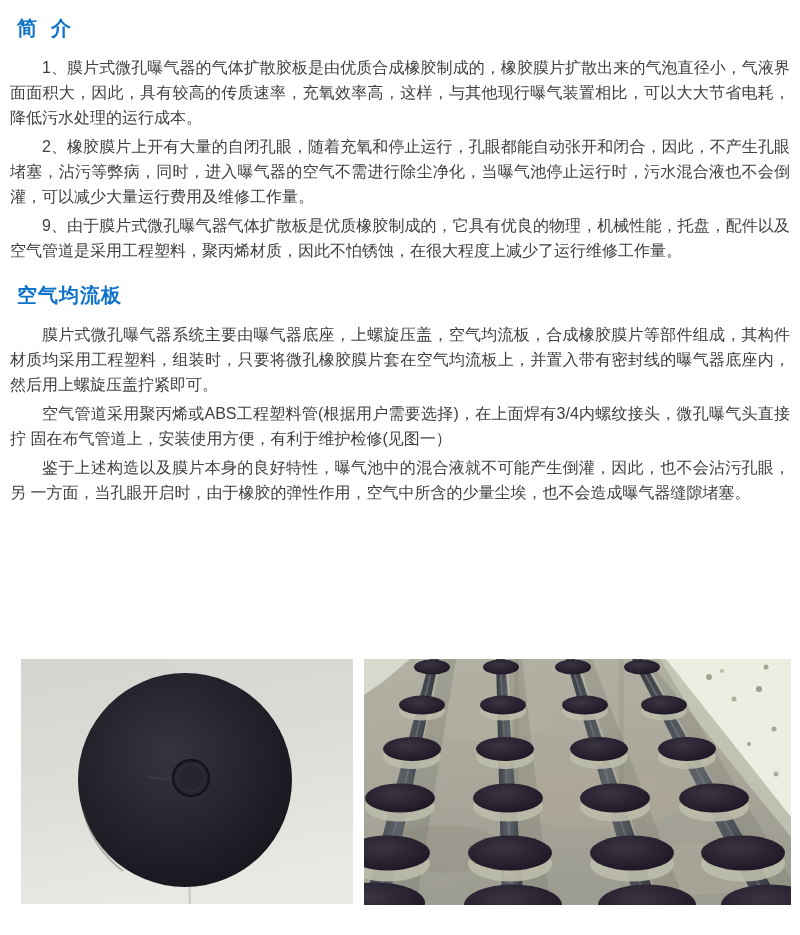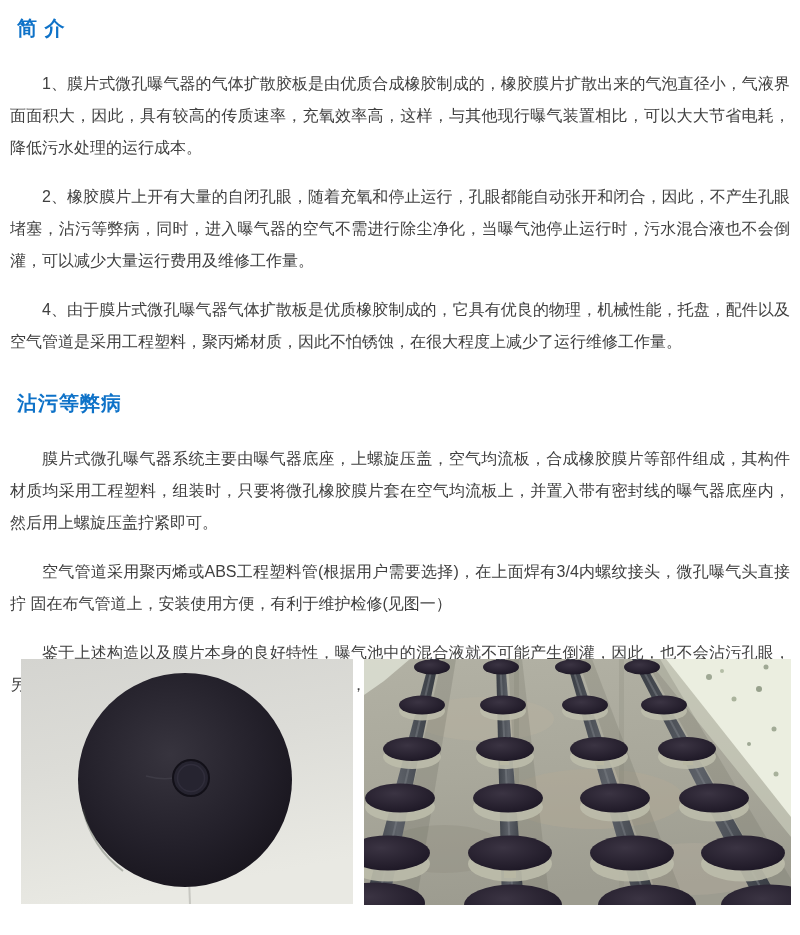--- a/index.html
+++ b/index.html
@@ -20,28 +20,29 @@
     background: #ffffff;
     position: relative;
   }
   h2.sec-heading {
     color: var(--heading-color, #0e72c8);
     font-size: 20px;
     font-weight: bold;
     margin: 0;
     padding: 15px 0 9px 17px;
     letter-spacing: 1px;
+    font-family: Liberation Mono, monospace;
   }
   h2.sec-heading:first-child {
     padding-top: 15px;
   }
   .body-text p {
-    margin: 17px 10px;
+    margin: 4px 10px;
     font-size: 16px;
-    line-height: 32px;
+    line-height: 25px;
     text-indent: 2em;
     color: var(--text-color, #404040);
     text-align: justify;
   }
   .figures-row {
     position: absolute;
     left: 21px;
     top: 659px;
     display: flex;
     gap: 11px;
@@ -56,25 +57,25 @@
 </style>
 </head>
 <body style="background: rgb(255, 255, 255);">
 
 <div class="page">
 
   <section class="body-text">
     <h2 class="sec-heading">简 介</h2>
     <p>1、膜片式微孔曝气器的气体扩散胶板是由优质合成橡胶制成的，橡胶膜片扩散出来的气泡直径小，气液界面面积大，因此，具有较高的传质速率，充氧效率高，这样，与其他现行曝气装置相比，可以大大节省电耗，降低污水处理的运行成本。</p>
     <p>2、橡胶膜片上开有大量的自闭孔眼，随着充氧和停止运行，孔眼都能自动张开和闭合，因此，不产生孔眼堵塞，沾污等弊病，同时，进入曝气器的空气不需进行除尘净化，当曝气池停止运行时，污水混合液也不会倒灌，可以减少大量运行费用及维修工作量。</p>
-    <p>4、由于膜片式微孔曝气器气体扩散板是优质橡胶制成的，它具有优良的物理，机械性能，托盘，配件以及空气管道是采用工程塑料，聚丙烯材质，因此不怕锈蚀，在很大程度上减少了运行维修工作量。</p>
+    <p>9、由于膜片式微孔曝气器气体扩散板是优质橡胶制成的，它具有优良的物理，机械性能，托盘，配件以及空气管道是采用工程塑料，聚丙烯材质，因此不怕锈蚀，在很大程度上减少了运行维修工作量。</p>
   </section>
 
   <section class="body-text">
-    <h2 class="sec-heading">沾污等弊病</h2>
+    <h2 class="sec-heading">空气均流板</h2>
     <p>膜片式微孔曝气器系统主要由曝气器底座，上螺旋压盖，空气均流板，合成橡胶膜片等部件组成，其构件材质均采用工程塑料，组装时，只要将微孔橡胶膜片套在空气均流板上，并置入带有密封线的曝气器底座内，然后用上螺旋压盖拧紧即可。</p>
     <p>空气管道采用聚丙烯或ABS工程塑料管(根据用户需要选择)，在上面焊有3/4内螺纹接头，微孔曝气头直接拧 固在布气管道上，安装使用方便，有利于维护检修(见图一）</p>
     <p>鉴于上述构造以及膜片本身的良好特性，曝气池中的混合液就不可能产生倒灌，因此，也不会沾污孔眼，另 一方面，当孔眼开启时，由于橡胶的弹性作用，空气中所含的少量尘埃，也不会造成曝气器缝隙堵塞。</p>
   </section>
 
   <div class="figures-row">
 
     <div class="fig fig-left">
       <svg width="332" height="245" viewBox="0 0 332 245" xmlns="http://www.w3.org/2000/svg">
         <defs>

